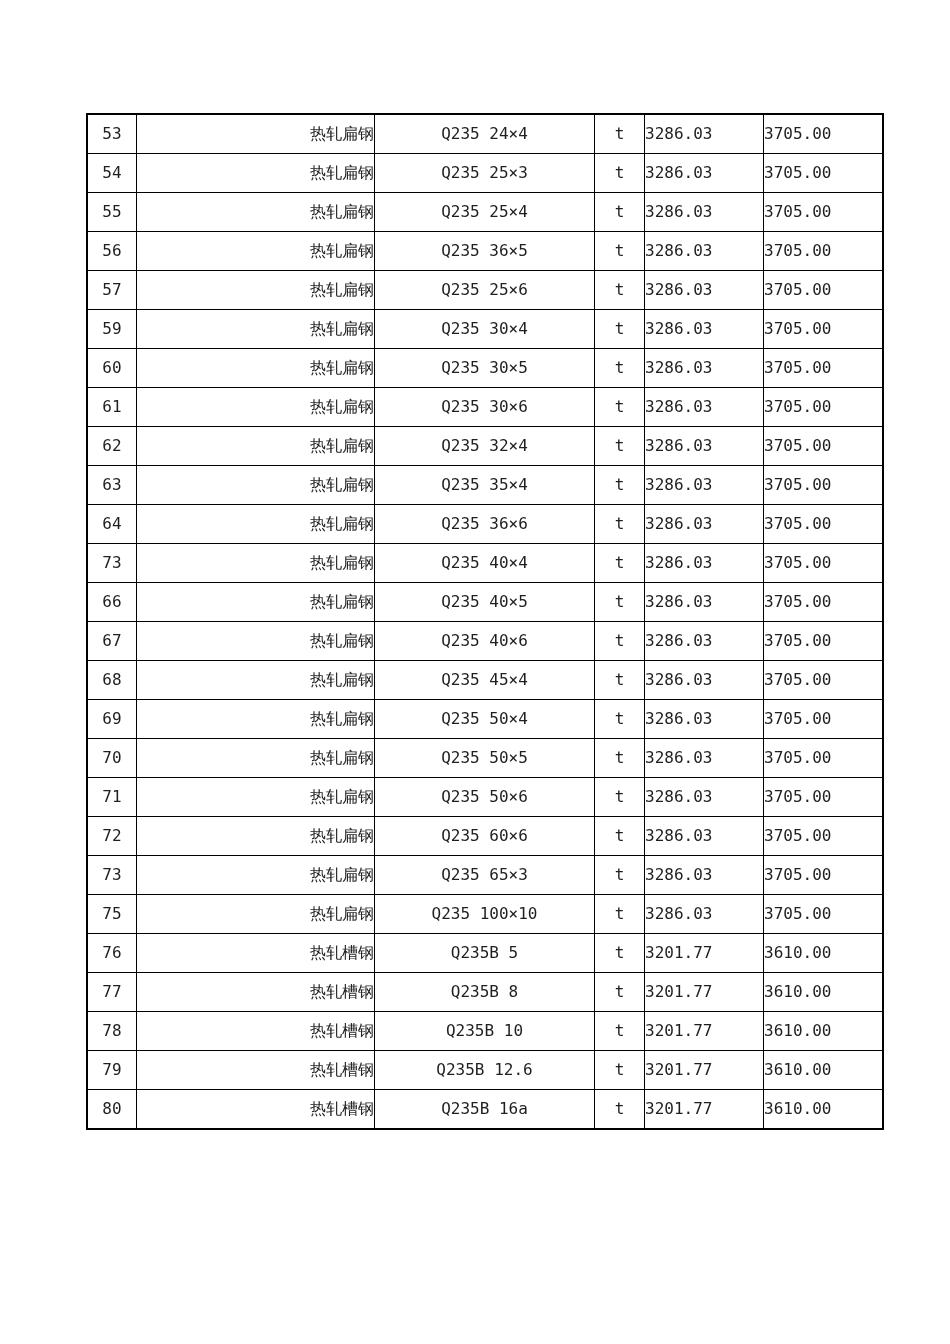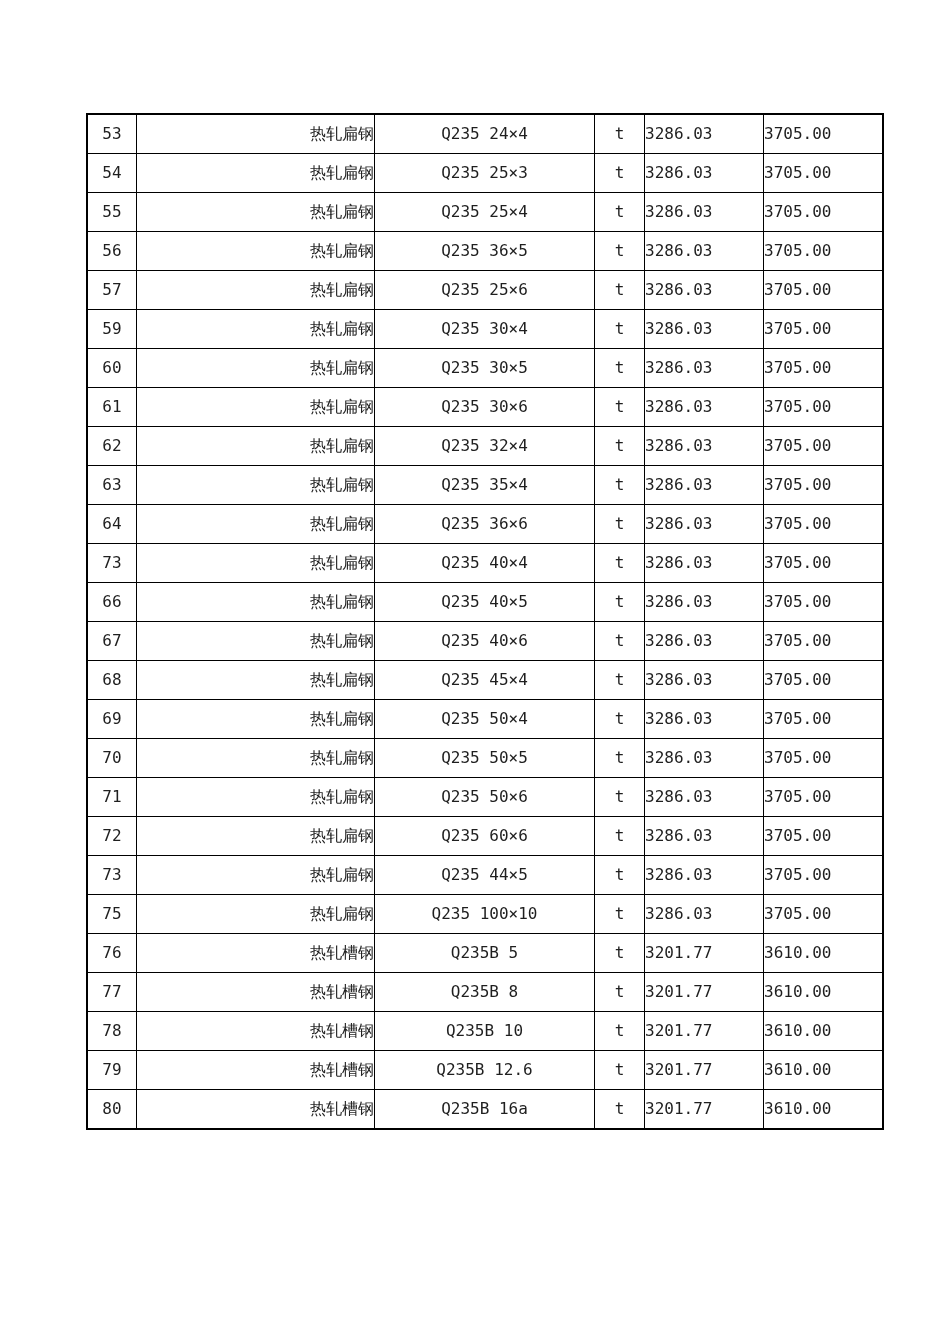--- a/index.html
+++ b/index.html
@@ -204,21 +204,21 @@
             <td class="col-no">72</td>
             <td class="col-name">热轧扁钢</td>
             <td class="col-spec">Q235 60×6</td>
             <td class="col-unit">t</td>
             <td class="col-price">3286.03</td>
             <td class="col-price">3705.00</td>
           </tr>
           <tr>
             <td class="col-no">73</td>
             <td class="col-name">热轧扁钢</td>
-            <td class="col-spec">Q235 44×5</td>
+            <td class="col-spec">Q235 65×3</td>
             <td class="col-unit">t</td>
             <td class="col-price">3286.03</td>
             <td class="col-price">3705.00</td>
           </tr>
           <tr>
             <td class="col-no">75</td>
             <td class="col-name">热轧扁钢</td>
             <td class="col-spec">Q235 100×10</td>
             <td class="col-unit">t</td>
             <td class="col-price">3286.03</td>

